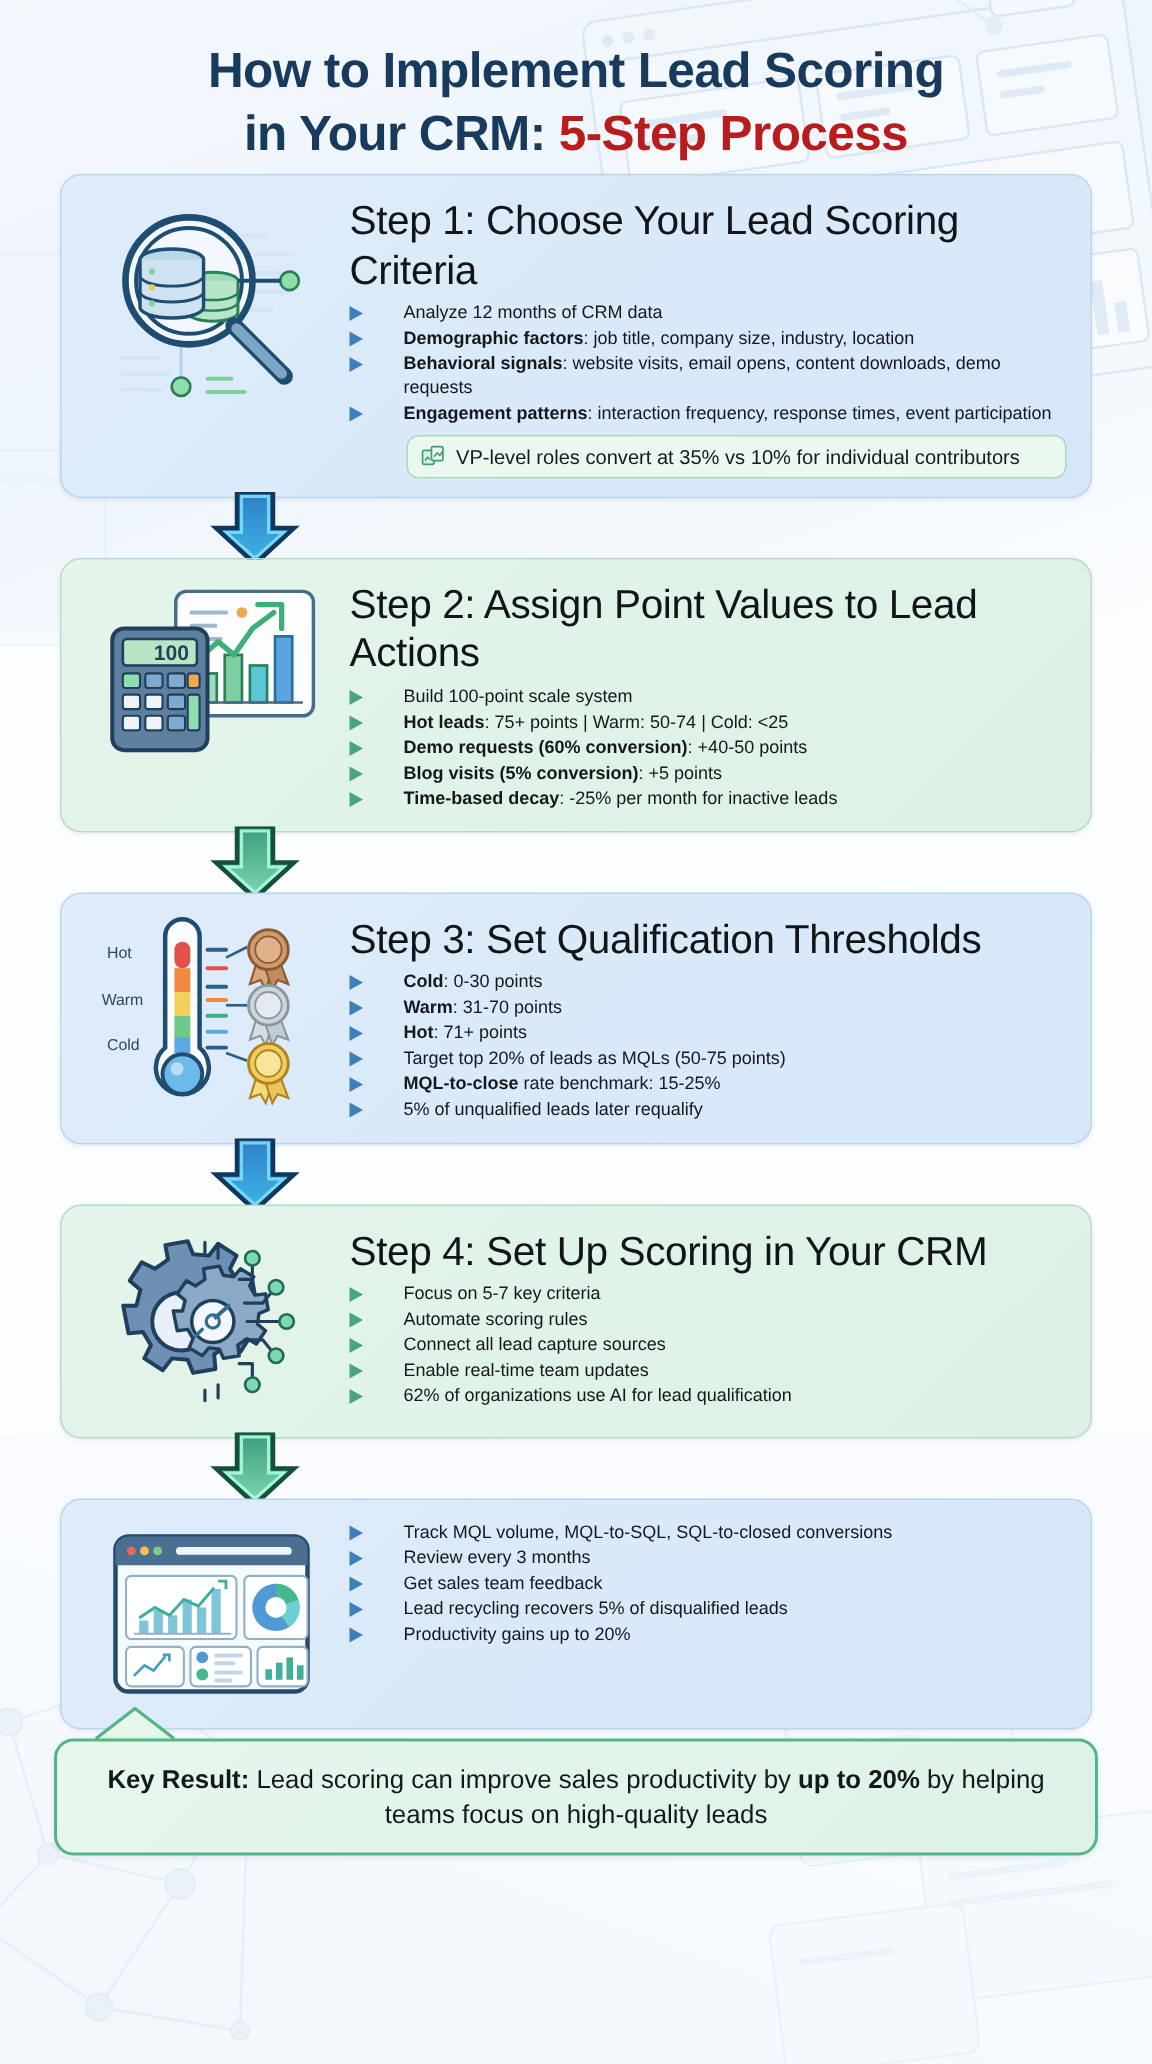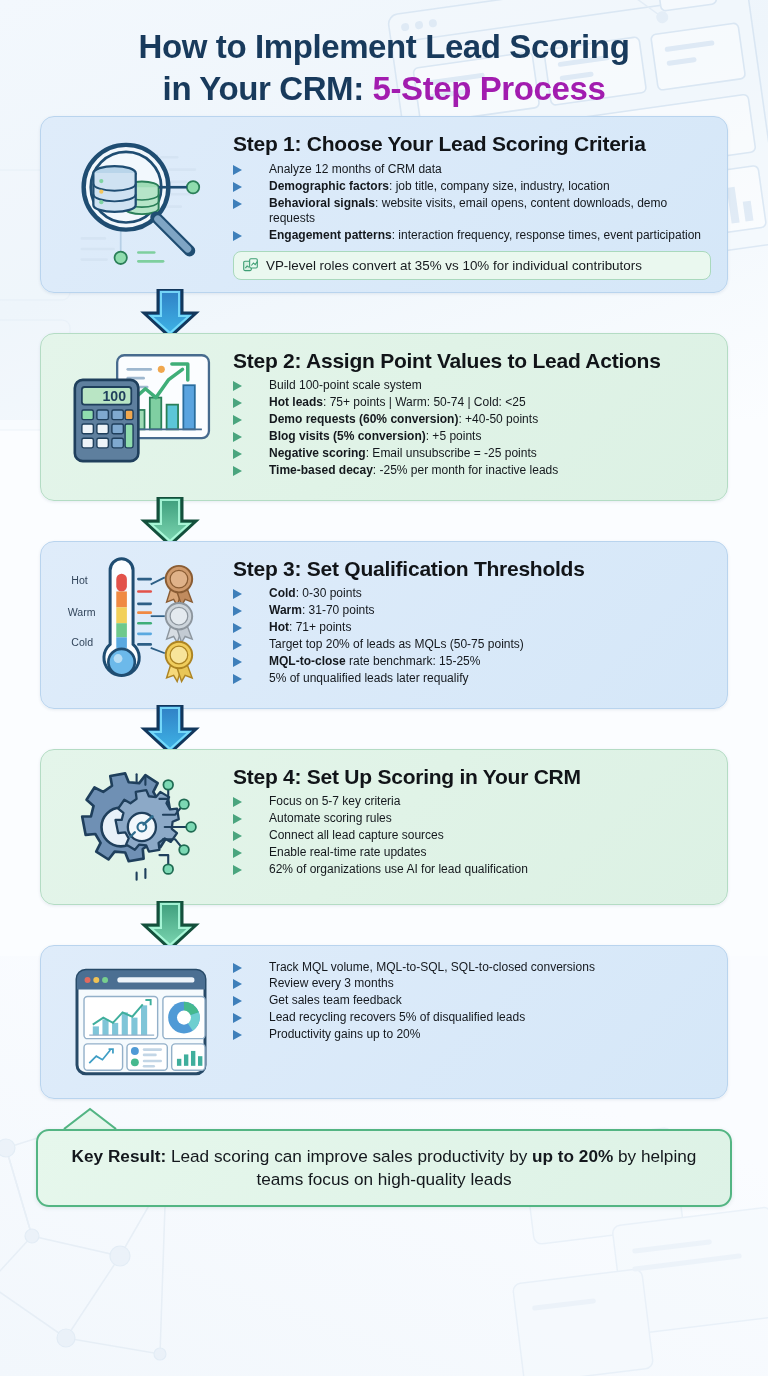--- a/index.html
+++ b/index.html
@@ -29,42 +29,42 @@
 
   
   .page { position:relative; z-index:2; width:768px; height:1372px; }
 
   
   .title-wrap { padding:26px 30px 6px; text-align:center; }
   .title-line {
     font-size:33px; font-weight:bold; color:#183a5c;
     letter-spacing:-0.4px; line-height:1.28;
   }
-  .title-accent { color:#a21caf; }
+  .title-accent { color:#b91c1c; }
 
   
   .steps { padding:0 40px; }
   .card {
     position:relative;
     border-radius:14px;
     padding:12px 16px 12px 14px;
     display:flex;
     align-items:flex-start;
     gap:6px;
     box-shadow:0 1px 3px rgba(40,70,110,.10);
   }
   .card.blue  { background:linear-gradient(135deg,#dfecfa 0%,#d5e7f8 100%); border:1.5px solid #b9d4ee; }
   .card.green { background:linear-gradient(135deg,#e4f5ea 0%,#dcf1e4 100%); border:1.5px solid #b4dcc4; }
 
   .card-icon { flex:0 0 172px; display:flex; align-items:center; justify-content:center;text-align:right; }
   .card-icon svg { display:block; }
   .card-body { flex:1 1 auto; padding-top:2px; min-width:0; }
 
   .card-title {
-    font-size:21px; font-weight:bold; color:#111418;
+    font-size:27px; font-weight:normal; color:#111418;
     line-height:1.2; margin-bottom:5px; letter-spacing:-0.25px;
   }
 
   ul.bullets { list-style:none; }
   ul.bullets li {
     position:relative;
     padding-left:36px;
     font-size:12px;
     line-height:1.29;
     color:#14181d;
@@ -82,30 +82,30 @@
 
   
   .note {
     margin-top:7px;
     background:#eaf8ef;
     border:1.3px solid #a9d9bd;
     border-radius:8px;
     padding:5px 10px 5px 8px;
     font-size:13.4px;
     color:#16191d;
-    display:flex; align-items:center; gap:7px;
+    display:flex; align-items:center; gap:7px;margin-left:38px;
   }
   .note .note-icon { flex:0 0 17px; height:17px; }
 
   
   .connector { height:40px; position:relative; }
   .connector svg { position:absolute; left:92px; top:-4px; }
 
   
-  .keyresult-wrap { padding:6px 36px 0; position:relative;margin-top:24px; }
+  .keyresult-wrap { padding:6px 36px 0; position:relative; }
   .keyresult {
     position:relative;
     background:linear-gradient(135deg,#e6f7ec 0%,#ddf2e6 100%);
     border:2.2px solid #53b583;
     border-radius:13px;
     padding:14px 20px;
     font-size:17.2px;
     line-height:1.35;
     color:#14181d;
     box-shadow:0 1px 4px rgba(40,90,70,.12);
@@ -341,21 +341,20 @@
           </g>
         </svg>
       </div>
       <div class="card-body">
         <div class="card-title">Step 2: Assign Point Values to Lead Actions</div>
         <ul class="bullets">
           <li><span class="arrow"></span><b></b><span>Build 100-point scale system</span></li>
           <li><span class="arrow"></span><b>Hot leads</b><span>: 75+ points | Warm: 50-74 | Cold: &lt;25</span></li>
           <li><span class="arrow"></span><b>Demo requests (60% conversion)</b><span>: +40-50 points</span></li>
           <li><span class="arrow"></span><b>Blog visits (5% conversion)</b><span>: +5 points</span></li>
-          <li><span class="arrow"></span><b>Negative scoring</b><span>: Email unsubscribe = -25 points</span></li>
           <li><span class="arrow"></span><b>Time-based decay</b><span>: -25% per month for inactive leads</span></li>
         </ul>
       </div>
     </div>
 
     <div class="connector">
       <svg width="76" height="50" viewBox="0 0 76 50">
         <defs>
           <linearGradient id="agg2" x1="0" y1="0" x2="0" y2="1">
             <stop offset="0" stop-color="#3c9c7a"></stop>
@@ -486,21 +485,21 @@
             <circle cx="116" cy="122" r="5.5"></circle>
           </g>
         </svg>
       </div>
       <div class="card-body">
         <div class="card-title">Step 4: Set Up Scoring in Your CRM</div>
         <ul class="bullets">
           <li><span class="arrow"></span><b></b><span>Focus on 5-7 key criteria</span></li>
           <li><span class="arrow"></span><b></b><span>Automate scoring rules</span></li>
           <li><span class="arrow"></span><b></b><span>Connect all lead capture sources</span></li>
-          <li><span class="arrow"></span><b></b><span>Enable real-time rate updates</span></li>
+          <li><span class="arrow"></span><b></b><span>Enable real-time team updates</span></li>
           <li><span class="arrow"></span><b></b><span>62% of organizations use AI for lead qualification</span></li>
         </ul>
       </div>
     </div>
 
     <div class="connector">
       <svg width="76" height="50" viewBox="0 0 76 50">
         <defs>
           <linearGradient id="agg4" x1="0" y1="0" x2="0" y2="1">
             <stop offset="0" stop-color="#3c9c7a"></stop>

